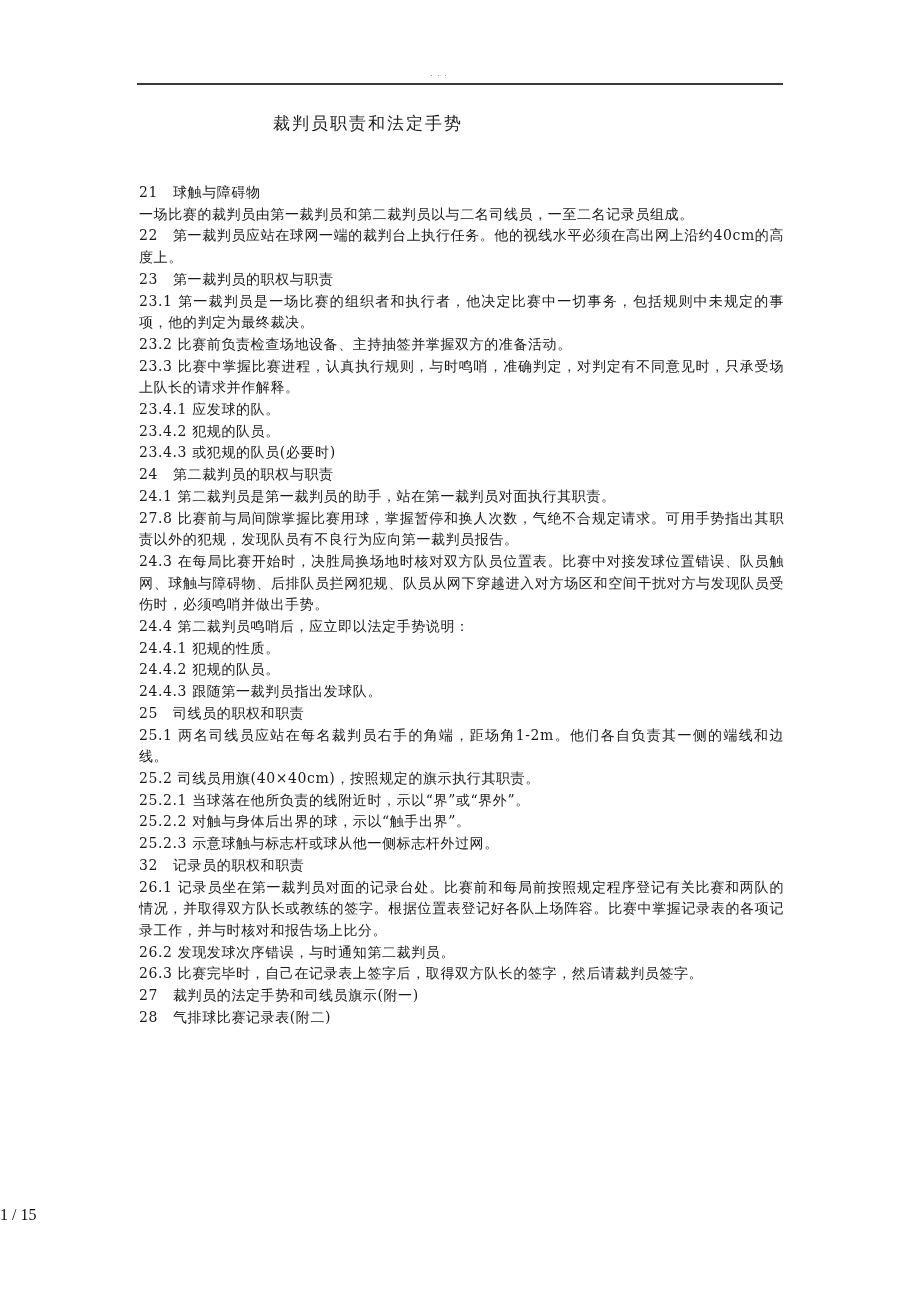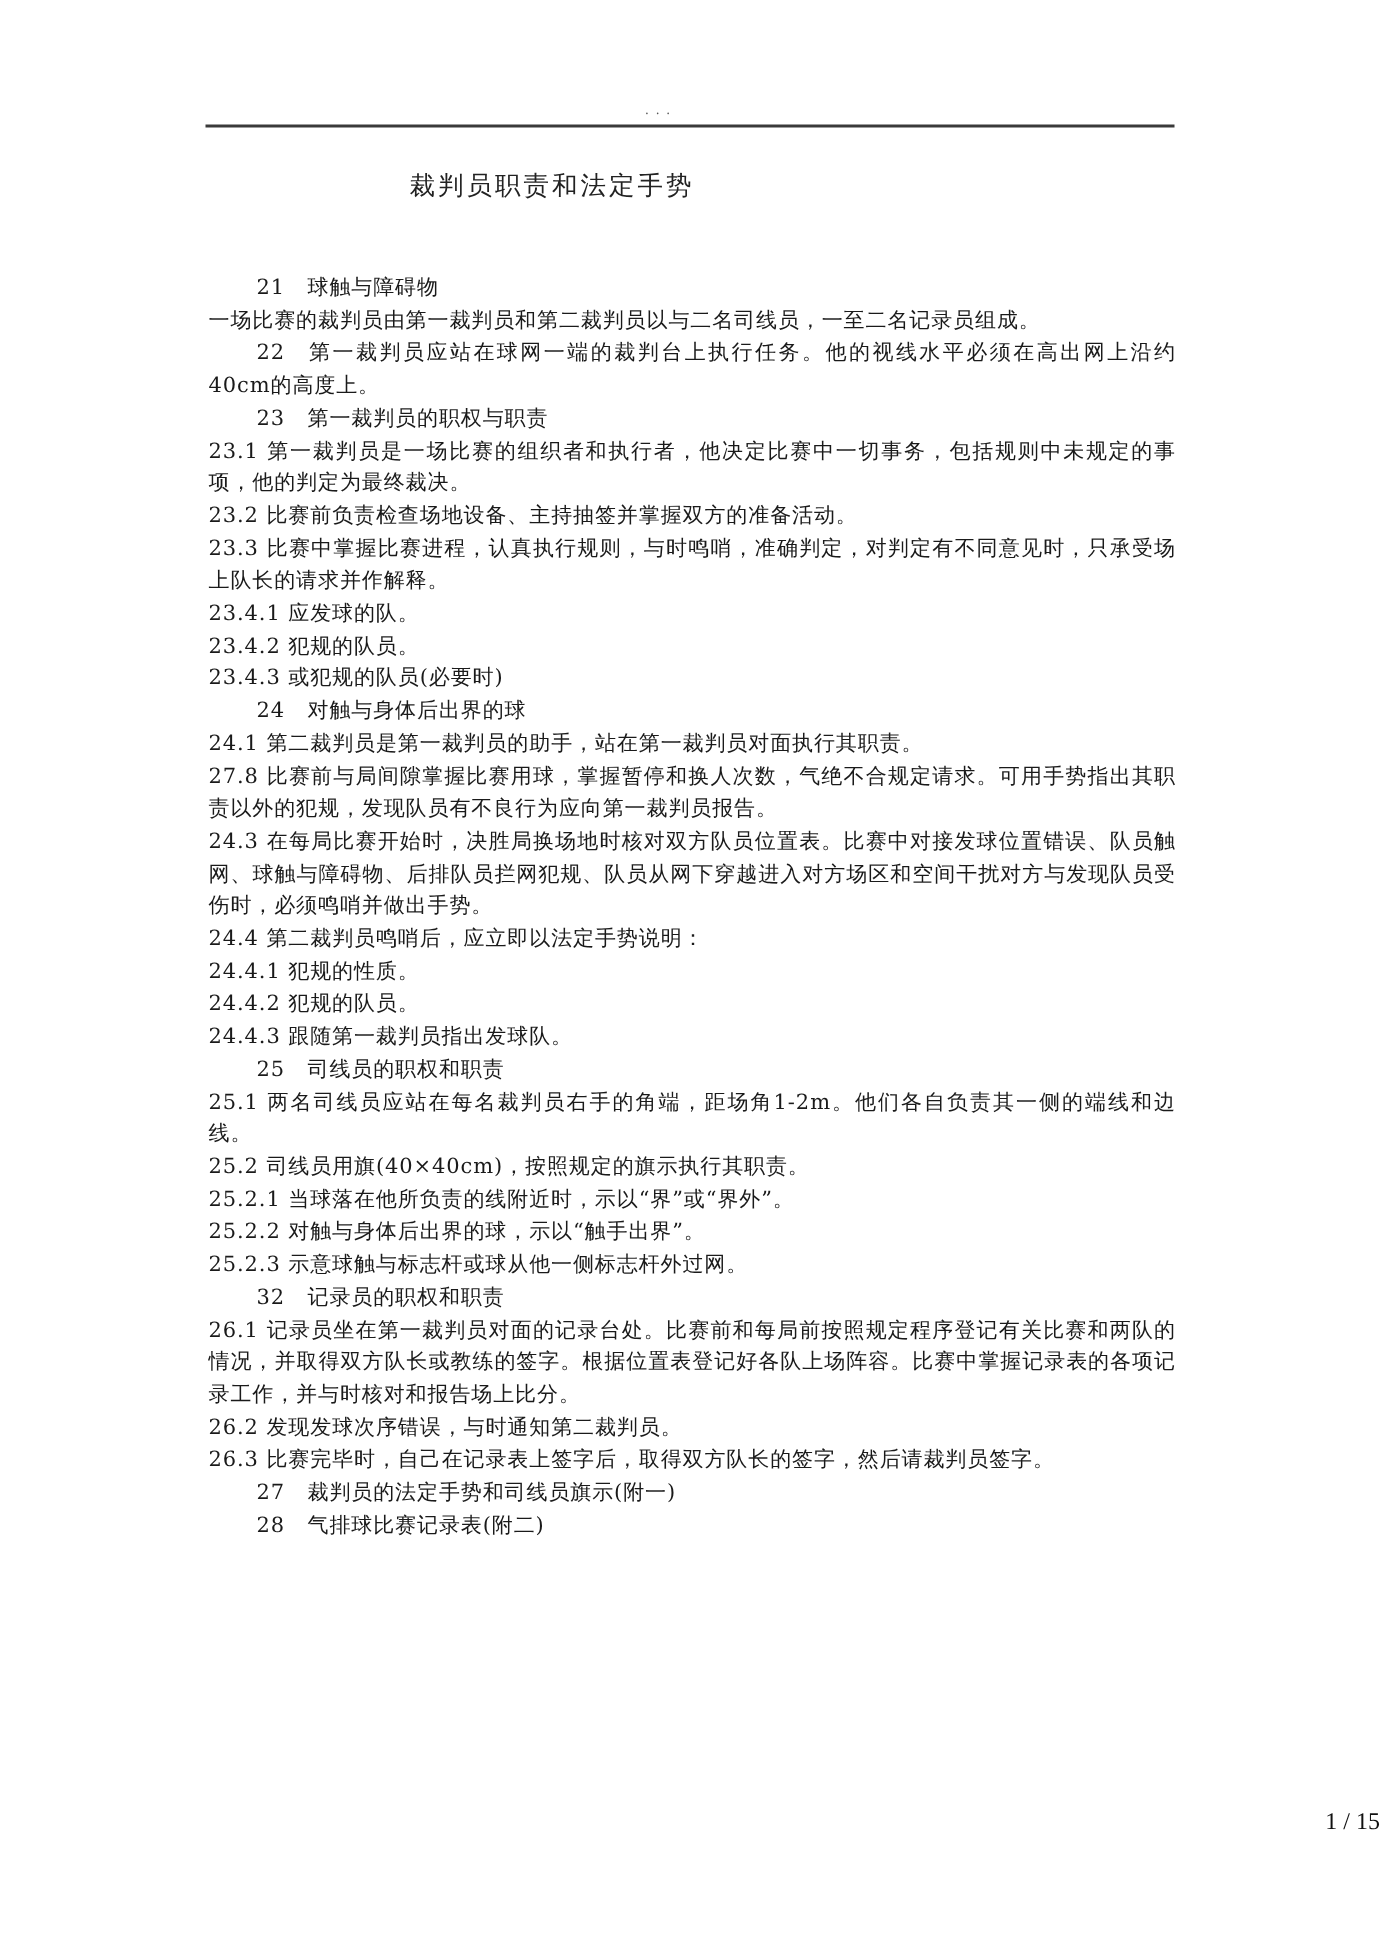--- a/index.html
+++ b/index.html
@@ -61,28 +61,27 @@
       letter-spacing: 0.6px;
     }
     .content p {
       margin: 0;
       padding: 0;
       text-align: justify;
     }
     .content p.heading .num {
       display: inline-block;
       width: 34px;
-      margin-left: 32px;
     }
     .page-number {
       position: absolute;
       top: 1206px;
       left: 0;
       width: 920px;
-      text-align: right;
+      text-align: left;
       font-family: "Liberation Serif", serif;
       font-size: 16px;
       color: #111;
     }
   </style>
 </head>
 <body>
 
 <div class="page">
   <div class="header-dots">. .        .</div>
@@ -94,21 +93,21 @@
       <p class="heading"><span class="num">21</span><span>球触与障碍物</span></p>
       <p class="body">一场比赛的裁判员由第一裁判员和第二裁判员以与二名司线员，一至二名记录员组成。</p>
       <p class="heading"><span class="num">22</span><span>第一裁判员应站在球网一端的裁判台上执行任务。他的视线水平必须在高出网上沿约40cm的高度上。</span></p>
       <p class="heading"><span class="num">23</span><span>第一裁判员的职权与职责</span></p>
       <p class="body">23.1 第一裁判员是一场比赛的组织者和执行者，他决定比赛中一切事务，包括规则中未规定的事项，他的判定为最终裁决。</p>
       <p class="body">23.2 比赛前负责检查场地设备、主持抽签并掌握双方的准备活动。</p>
       <p class="body">23.3 比赛中掌握比赛进程，认真执行规则，与时鸣哨，准确判定，对判定有不同意见时，只承受场上队长的请求并作解释。</p>
       <p class="body">23.4.1 应发球的队。</p>
       <p class="body">23.4.2 犯规的队员。</p>
       <p class="body">23.4.3 或犯规的队员(必要时)</p>
-      <p class="heading"><span class="num">24</span><span>对触与身体后出界的球</span></p>
+      <p class="heading"><span class="num">24</span><span>第二裁判员的职权与职责</span></p>
       <p class="body">24.1 第二裁判员是第一裁判员的助手，站在第一裁判员对面执行其职责。</p>
       <p class="body">27.8 比赛前与局间隙掌握比赛用球，掌握暂停和换人次数，气绝不合规定请求。可用手势指出其职责以外的犯规，发现队员有不良行为应向第一裁判员报告。</p>
       <p class="body">24.3 在每局比赛开始时，决胜局换场地时核对双方队员位置表。比赛中对接发球位置错误、队员触网、球触与障碍物、后排队员拦网犯规、队员从网下穿越进入对方场区和空间干扰对方与发现队员受伤时，必须鸣哨并做出手势。</p>
       <p class="body">24.4 第二裁判员鸣哨后，应立即以法定手势说明：</p>
       <p class="body">24.4.1 犯规的性质。</p>
       <p class="body">24.4.2 犯规的队员。</p>
       <p class="body">24.4.3 跟随第一裁判员指出发球队。</p>
       <p class="heading"><span class="num">25</span><span>司线员的职权和职责</span></p>
       <p class="body">25.1 两名司线员应站在每名裁判员右手的角端，距场角1-2m。他们各自负责其一侧的端线和边线。</p>
       <p class="body">25.2 司线员用旗(40×40cm)，按照规定的旗示执行其职责。</p>

